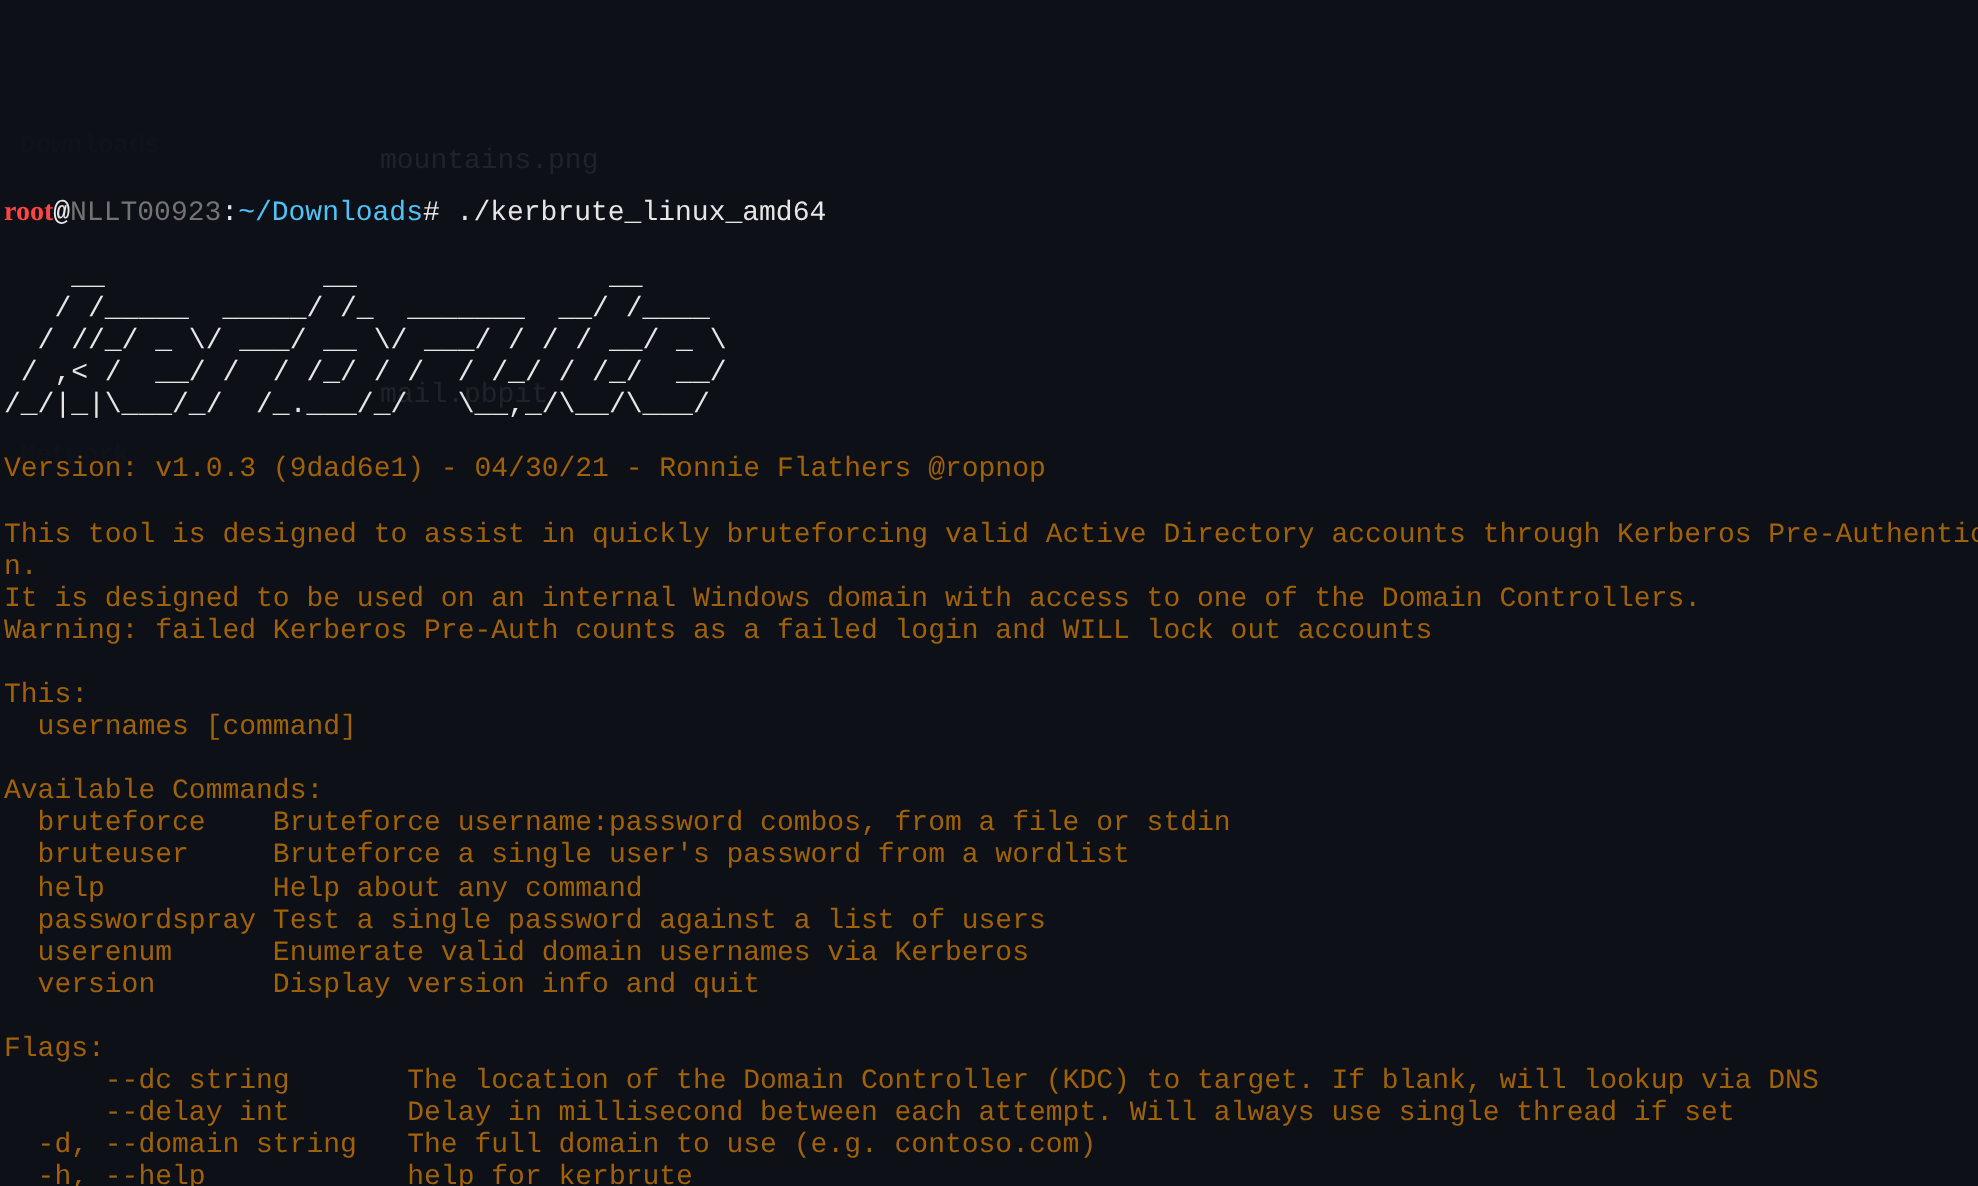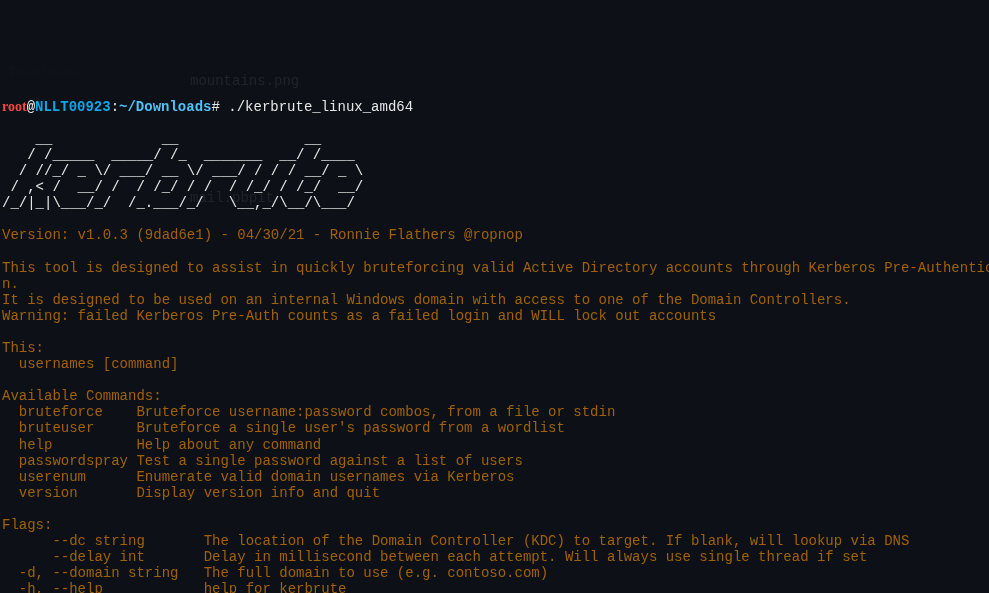--- a/index.html
+++ b/index.html
@@ -52,30 +52,30 @@
     .prompt-user {
       color: #ff4444;
       font-weight: bold;
       font-family: Liberation Serif, serif;
     }
     .prompt-at {
       color: #e6e6e6;
       font-weight: bold;
     }
     .prompt-host {
-      color: #0ea5e9;
-      font-weight: bold;
+      color: #737373;
+      font-weight: normal;
       text-align: right;
     }
     .prompt-colon {
       color: #e6e6e6;
     }
     .prompt-path {
       color: #4fc3f7;
-      font-weight: bold;
+      font-weight: normal;
     }
     .prompt-hash {
       color: #e6e6e6;
     }
     .command {
       color: #e6e6e6;
     }
     .output {
       color: #a16207;
     }

